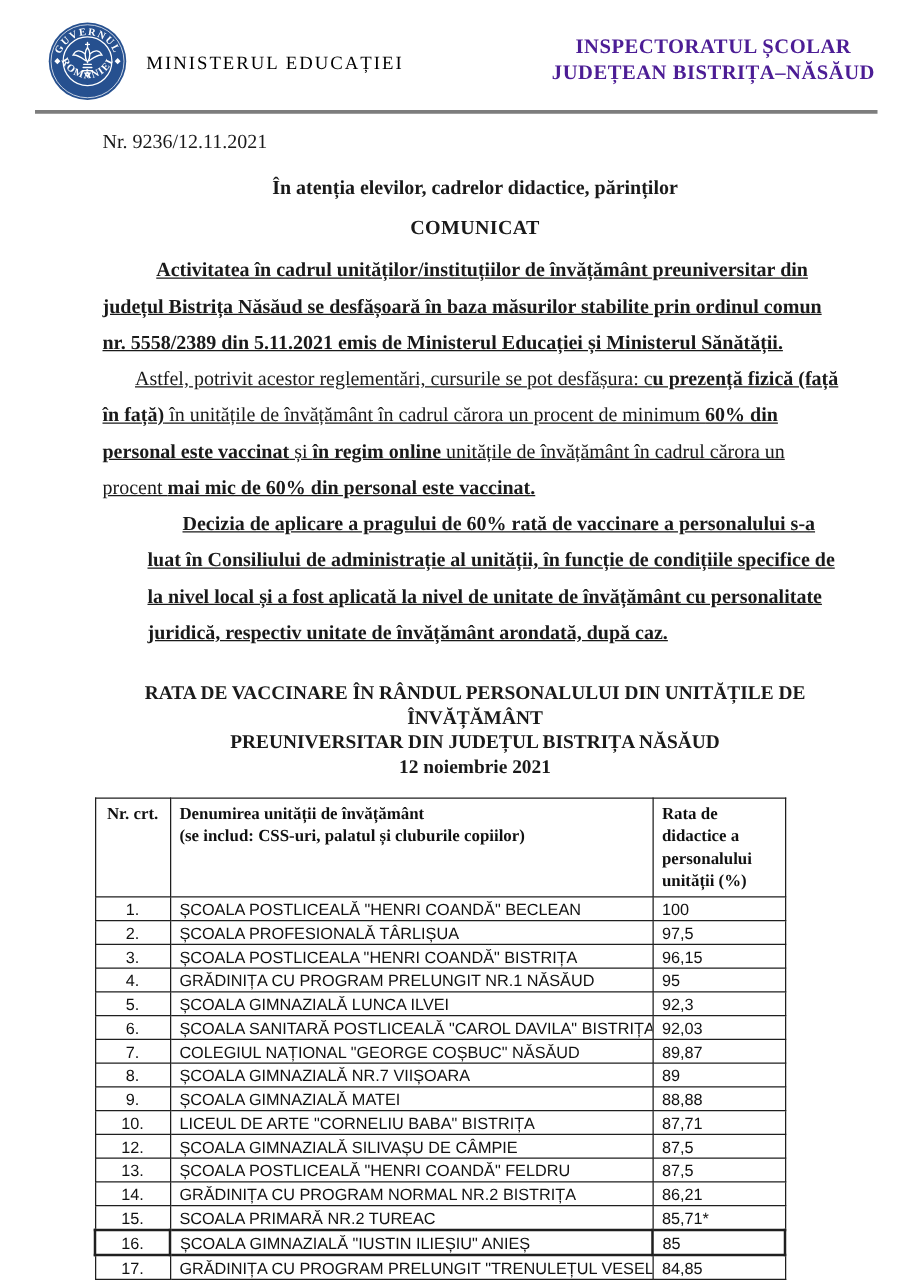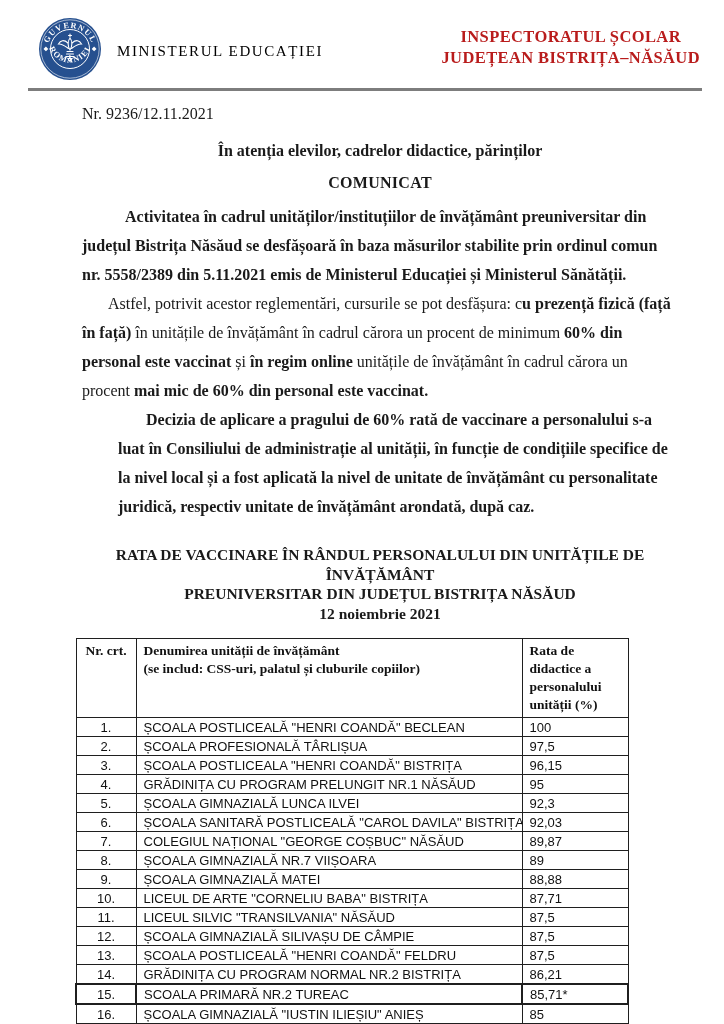--- a/index.html
+++ b/index.html
@@ -9,32 +9,32 @@
     font-family:"Liberation Serif",serif;
   }
   
   .header{display:flex;align-items:flex-start;padding:17px 24px 0 38px;}
   .logo{width:64px;height:64px;flex:0 0 auto;}
   .ministry{
     font-size:15px;color:#000000;letter-spacing:1.6px;
     margin:26px 0 0 15px;white-space:nowrap;
   }
   .insp{
-    margin-left:auto;text-align:center;font-weight:bold;color:#b91c1c;
+    margin-left:auto;text-align:center;font-weight:bold;color:#4c1d95;
     font-size:16.5px;line-height:21px;letter-spacing:.4px;margin-top:9px;
     white-space:nowrap;
   }
   .divider{height:3px;background:#7d7d7d;margin:7px 22px 0 28px;}
   
   .content{padding:14px 46px 0 82px;font-size:16px;}
   .doc-number{font-weight:normal;margin:0;}
   .attention{text-align:center;font-weight:bold;margin:19px 0 0 0;}
   .comunicat{text-align:center;font-weight:bold;margin:14px 0 0 0;letter-spacing:.3px;}
   .paragraphs{margin-top:10px;}
-  .para{margin:0;line-height:29px;}
+  .para{margin:0;line-height:29px;text-decoration:underline;}
   .para:nth-child(1){text-indent:43px;}
   .para:nth-child(2){text-indent:26px;}
   .para:nth-child(3){text-indent:28px;margin-left:36px;}
   .b{font-weight:bold;}
   .r{font-weight:normal;}
   
   .table-title{margin-top:24px;text-align:center;font-weight:bold;
     font-size:15.5px;line-height:19.5px;}
   
   table.rates{
@@ -174,25 +174,20 @@
             <td class="nr">9.</td>
             <td>ȘCOALA GIMNAZIALĂ MATEI</td>
             <td>88,88</td>
           </tr>
           <tr>
             <td class="nr">10.</td>
             <td>LICEUL DE ARTE "CORNELIU BABA" BISTRIȚA</td>
             <td>87,71</td>
           </tr>
           <tr>
-            <td class="nr">11.</td>
-            <td>LICEUL SILVIC "TRANSILVANIA" NĂSĂUD</td>
-            <td>87,5</td>
-          </tr>
-          <tr>
             <td class="nr">12.</td>
             <td>ȘCOALA GIMNAZIALĂ SILIVAȘU DE CÂMPIE</td>
             <td>87,5</td>
           </tr>
           <tr>
             <td class="nr">13.</td>
             <td>ȘCOALA POSTLICEALĂ "HENRI COANDĂ" FELDRU</td>
             <td>87,5</td>
           </tr>
           <tr>

